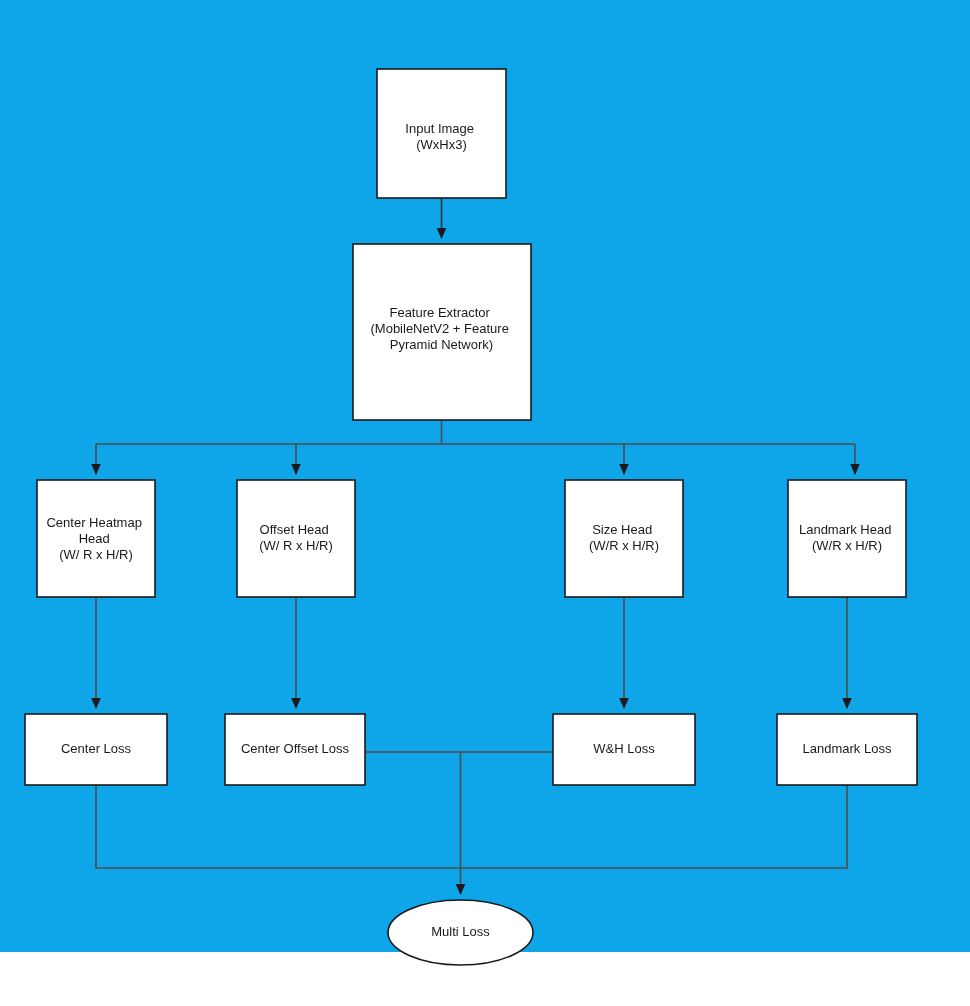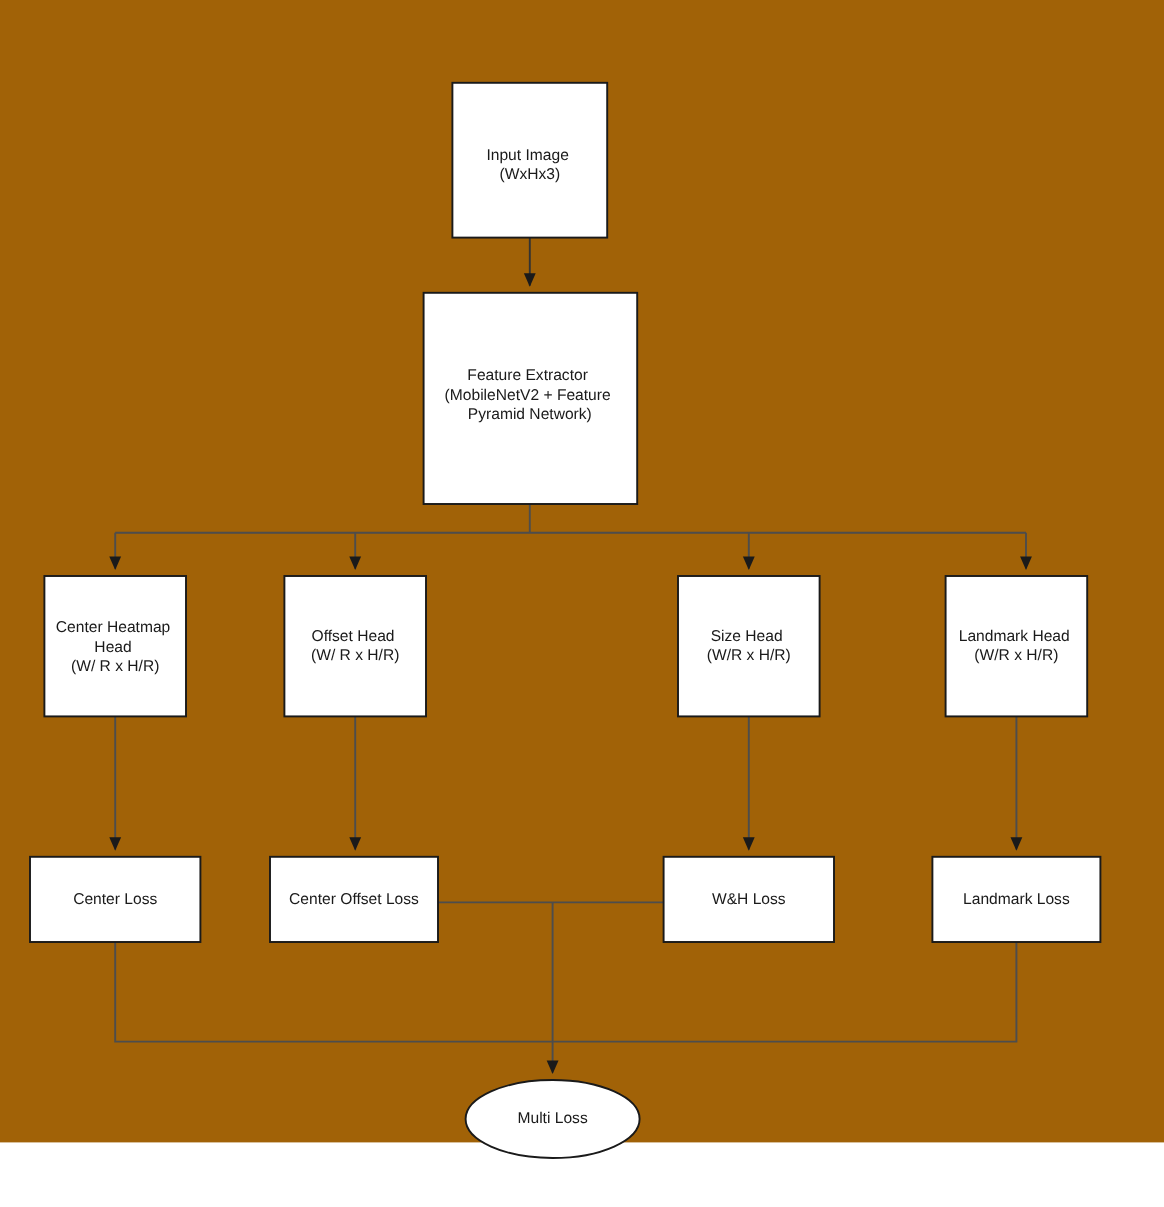--- a/index.html
+++ b/index.html
@@ -10,21 +10,21 @@
   body {
     width: 970px;
     height: 1006px;
     font-family: "Liberation Sans", sans-serif;
     overflow: hidden;
   }
   #diagram-root {
     position: relative;
     width: 970px;
     height: 952px;
-    background: #a16207;
+    background: #0ea5e9;
   }
   svg.flow {
     display: block;
     width: 970px;
     height: 1006px;
   }
   .node-shape {
     fill: #ffffff;
     stroke: #1a1a1a;
     stroke-width: 1.6;

